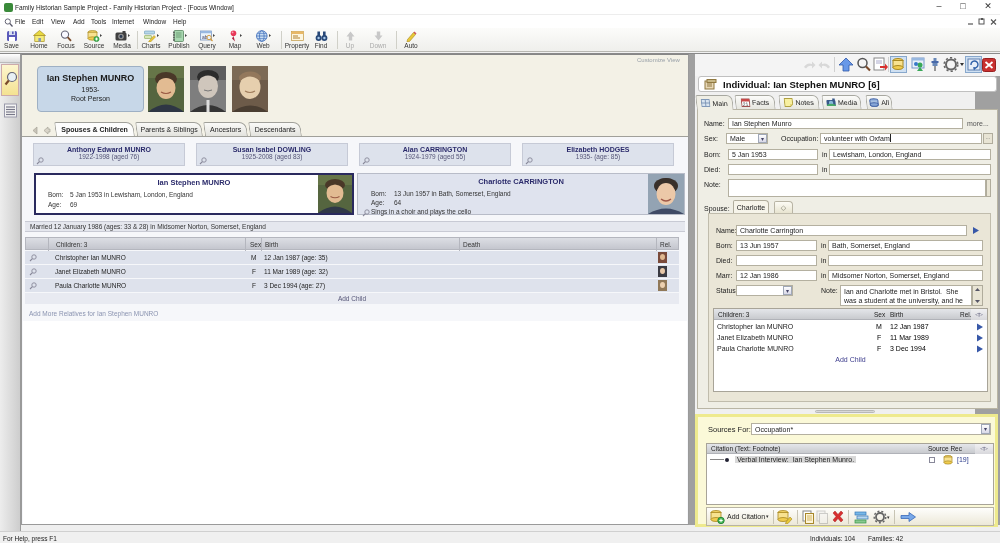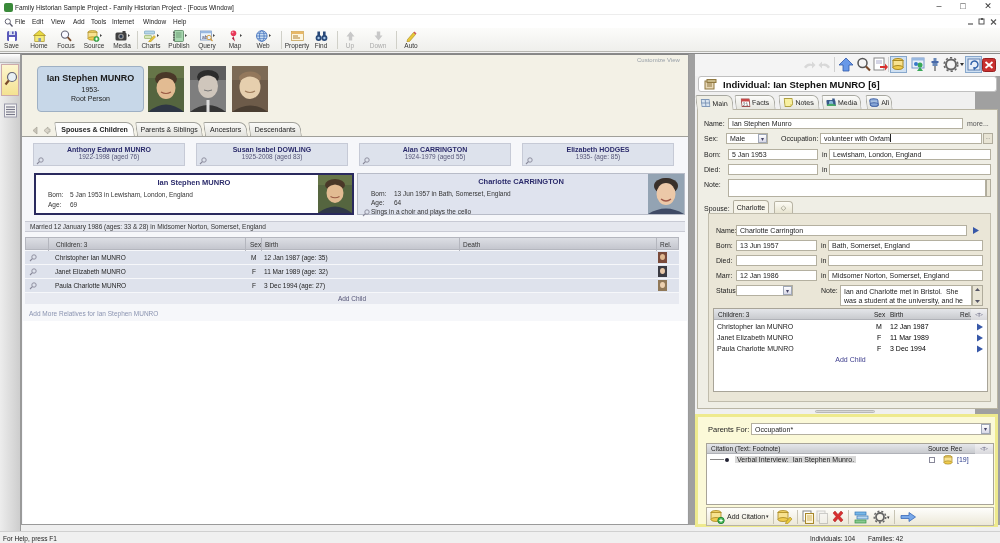--- a/index.html
+++ b/index.html
@@ -562,21 +562,21 @@
               <div class="abs" style="left:176px;top:36px;font-size:7px;">3 Dec 1994</div>
               <svg class="abs" style="left:262px;top:36px;" width="8" height="8">
                 <path d="M1 0.5 L7 4 L1 7.5 Z" fill="#3858a8"></path>
               </svg>
             <div class="abs" style="left:0;top:47px;width:273px;text-align:center;font-size:7px;color:#3c3c8c;">Add Child</div>
           </div>
         </div>
       </div>
       <div id="splitter" class="abs" style="left:120px;top:356px;width:60px;height:3px;background:#d8d8d8;border:1px solid #b8b8b8;border-radius:2px;"></div>
       <div id="srcpanel" class="abs">
-        <span class="lbl" style="left:10px;top:8px;font-size:7.5px;">Parents For:</span>
+        <span class="lbl" style="left:10px;top:8px;font-size:7.5px;">Sources For:</span>
         <span class="fld" style="left:53px;top:6px;width:240px;height:12px;line-height:11px;">Occupation*</span>
         <span class="abs" style="left:283px;top:7px;width:9px;height:10px;background:linear-gradient(#fefefe,#d8d8e8);border:1px solid #a0a8b8;font-size:6px;text-align:center;line-height:9px;color:#446;">▾</span>
         <div class="abs" style="left:8px;top:26px;width:288px;height:62px;background:#fff;border:1px solid #a8a498;">
           <div class="abs" style="left:0;top:0;width:286px;height:10px;background:linear-gradient(#e4e6ea,#c8cace);border-bottom:1px solid #b0b2b8;font-size:6.5px;color:#222;">
               <span class="abs" style="left:4px;top:1px;">Citation (Text: Footnote)</span>
               <span class="abs" style="left:221px;top:1px;">Source Rec</span>
               <span class="abs" style="left:268px;top:0px;width:18px;height:10px;background:linear-gradient(#f0f0f2,#d8d8dc);font-size:5px;text-align:center;line-height:9px;color:#446;">◁▷</span>
             </div>
           <div class="abs" style="left:0px;top:11px;width:286px;height:11px;font-size:7px;color:#222;">
             <span class="abs" style="left:3px;top:4px;width:14px;height:1px;background:#888;"></span>

